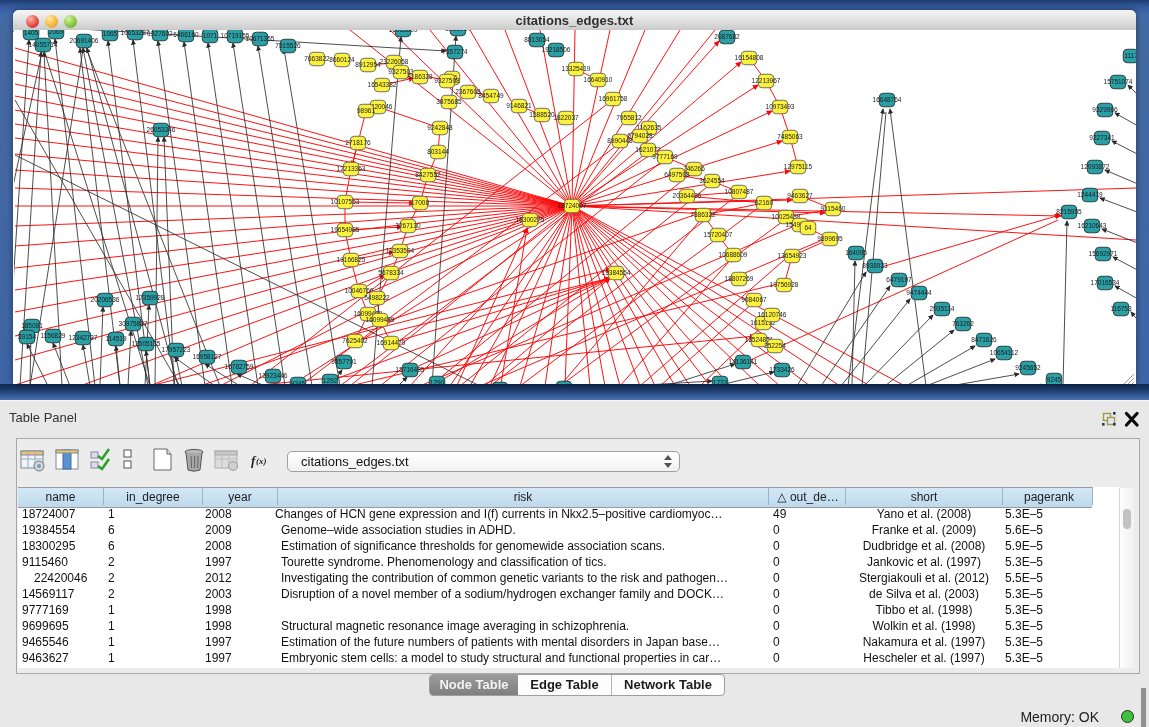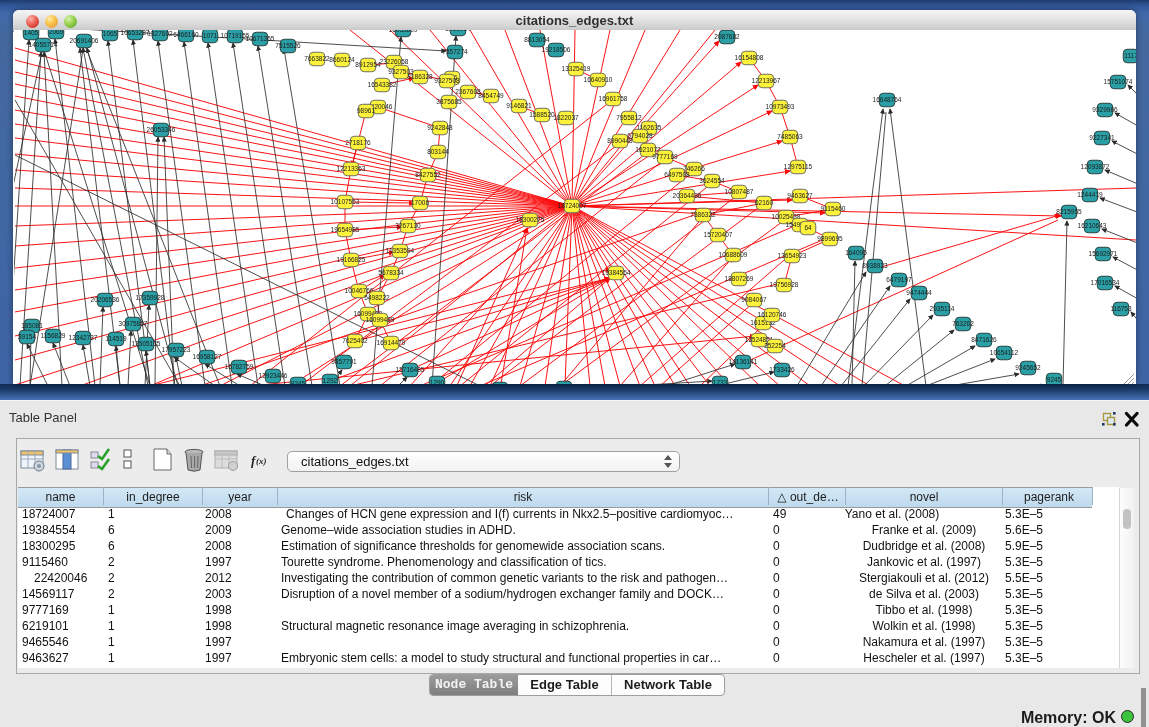--- a/index.html
+++ b/index.html
@@ -22,22 +22,22 @@
 #hdr{position:absolute;left:18px;top:487px;height:19px;width:1074px;
 background:linear-gradient(180deg,#d3e8f6 0,#bed9ec 100%);border-top:1px solid #9a9a9a;border-bottom:1px solid #9a9a9a;}
 #hdr span{position:absolute;top:2px;font-size:12px;color:#1c1c1c;text-align:center;}
 .hsep{position:absolute;top:487px;width:1px;height:18px;background:#9ab4c6;}
 .trow{position:absolute;left:18px;width:1110px;height:16px;font-size:12px;color:#111;}
 .trow span{position:absolute;top:1px;white-space:nowrap;}
 .trow .ctr{text-align:center;}
 #tabs{position:absolute;left:429px;top:674px;height:20px;border:1px solid #9e9e9e;
 border-radius:4px;background:#fdfdfd;overflow:hidden;font-size:13px;font-weight:700;}
 #tabs div{float:left;height:20px;line-height:20px;text-align:center;color:#1c1c1c;}
-#tabs .sel{background:linear-gradient(180deg,#9b9b9b 0,#7f7f7f 100%);color:#f3f3f3;font-family:Liberation Mono, monospace;}
-#mem{position:absolute;right:33px;top:709px;font-size:16px;color:#1c1c1c;font-weight:bold;}
+#tabs .sel{background:linear-gradient(180deg,#9b9b9b 0,#7f7f7f 100%);color:#f3f3f3;}
+#mem{position:absolute;right:50px;top:709px;font-size:14px;color:#1c1c1c;}
 #memdot{position:absolute;right:15px;top:710px;width:11px;height:11px;border-radius:50%;
 background:#3cc23c;border:1.5px solid #2b2b2b;}
 #vsb{position:absolute;left:1119px;top:488px;width:14px;height:180px;background:linear-gradient(90deg,#fdfdfd,#f1f1f1);
 border-left:1px solid #d5d5d5;}
 #vsb div{position:absolute;left:3px;top:21px;width:8px;height:20px;border-radius:4px;background:#c2c2c2;}
 #redge{position:absolute;left:1141px;top:688px;width:5px;height:39px;background:#909090;}
 </style></head><body>
 <div id="desk"></div>
 <div id="deskband"></div>
 <div id="win">
@@ -629,37 +629,37 @@
     <svg style="position:absolute;right:6px;top:2px" width="10" height="15" xmlns="http://www.w3.org/2000/svg">
       <path d="M1 6 L5 1 L9 6 Z M1 9 L5 14 L9 9 Z" fill="#555"></path>
     </svg>
   </div>
 <div id="hdr">
  <span style="left:0;width:85px">name</span>
  <span style="left:86px;width:98px">in_degree</span>
  <span style="left:185px;width:74px">year</span>
  <span style="left:260px;width:490px">risk</span>
  <span style="left:753px;width:74px;">△ out_de…</span>
- <span style="left:828px;width:156px">novel</span>
+ <span style="left:828px;width:156px">short</span>
  <span style="left:985px;width:92px">pagerank</span>
 </div>
 <div class="hsep" style="left:103px"></div>
 <div class="hsep" style="left:202px"></div>
 <div class="hsep" style="left:277px"></div>
 <div class="hsep" style="left:768px"></div>
 <div class="hsep" style="left:845px"></div>
 <div class="hsep" style="left:1002px"></div>
 <div class="hsep" style="left:1092px"></div>
 <div class="trow" style="top:506px">
 <span style="left:4px">18724007</span>
     <span style="left:90px">1</span>
 <span style="left:187px">2008</span>
-    <span style="left:268px">Changes of HCN gene expression and I(f) currents in Nkx2.5–positive cardiomyoc…</span>
+    <span style="left:257px">Changes of HCN gene expression and I(f) currents in Nkx2.5–positive cardiomyoc…</span>
 <span style="left:755px">49</span>
-    <span class="ctr" style="left:796px;width:156px">Yano et al. (2008)</span>
+    <span class="ctr" style="left:828px;width:156px">Yano et al. (2008)</span>
 <span style="left:987px">5.3E–5</span>
   </div>
 <div class="trow" style="top:522px">
 <span style="left:4px">19384554</span>
     <span style="left:90px">6</span>
 <span style="left:187px">2009</span>
     <span style="left:263px">Genome–wide association studies in ADHD.</span>
 <span style="left:755px">0</span>
     <span class="ctr" style="left:828px;width:156px">Franke et al. (2009)</span>
 <span style="left:987px">5.6E–5</span>
@@ -702,32 +702,33 @@
   </div>
 <div class="trow" style="top:602px">
 <span style="left:4px">9777169</span>
     <span style="left:90px">1</span>
 <span style="left:187px">1998</span>
 <span style="left:755px">0</span>
     <span class="ctr" style="left:828px;width:156px">Tibbo et al. (1998)</span>
 <span style="left:987px">5.3E–5</span>
   </div>
 <div class="trow" style="top:618px">
-<span style="left:4px">6219101</span>
+<span style="left:4px">9699695</span>
     <span style="left:90px">1</span>
 <span style="left:187px">1998</span>
     <span style="left:263px">Structural magnetic resonance image averaging in schizophrenia.</span>
 <span style="left:755px">0</span>
     <span class="ctr" style="left:828px;width:156px">Wolkin et al. (1998)</span>
 <span style="left:987px">5.3E–5</span>
   </div>
 <div class="trow" style="top:634px">
 <span style="left:4px">9465546</span>
     <span style="left:90px">1</span>
 <span style="left:187px">1997</span>
+    <span style="left:263px">Estimation of the future numbers of patients with mental disorders in Japan base…</span>
 <span style="left:755px">0</span>
     <span class="ctr" style="left:828px;width:156px">Nakamura et al. (1997)</span>
 <span style="left:987px">5.3E–5</span>
   </div>
 <div class="trow" style="top:650px">
 <span style="left:4px">9463627</span>
     <span style="left:90px">1</span>
 <span style="left:187px">1997</span>
     <span style="left:263px">Embryonic stem cells: a model to study structural and functional properties in car…</span>
 <span style="left:755px">0</span>

